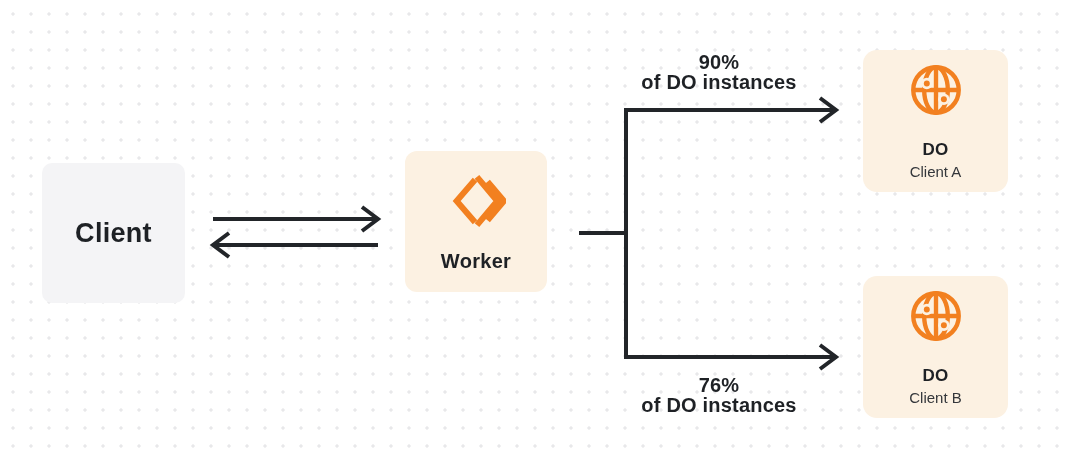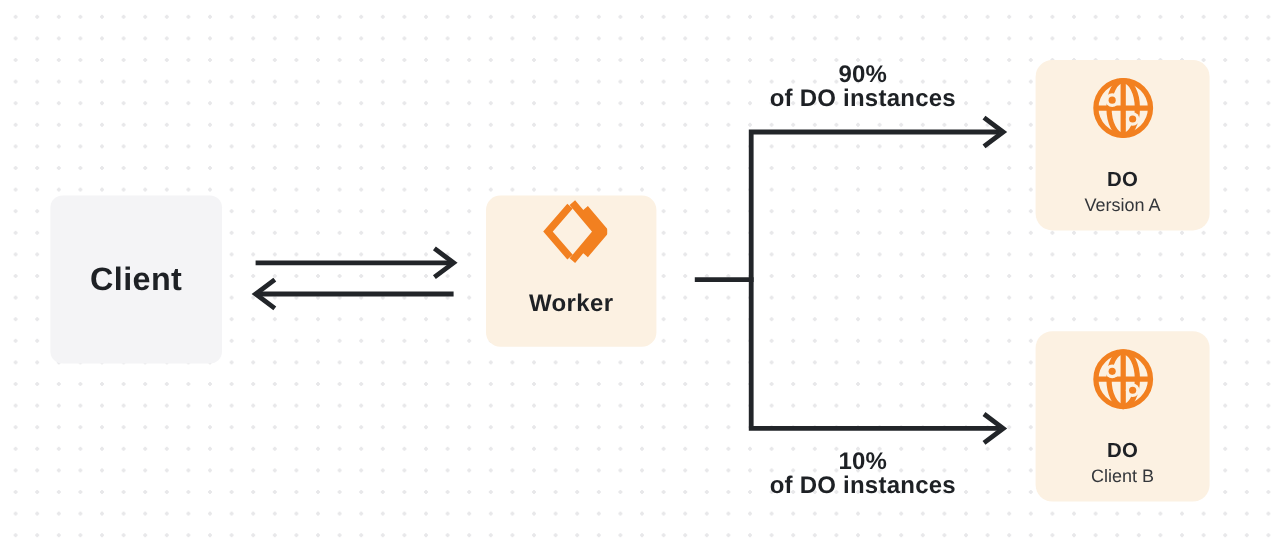--- a/index.html
+++ b/index.html
@@ -30,24 +30,24 @@
   .node-client{
     left:42px;top:163px;width:143px;height:140px;
     background:var(--box-gray);
     border-radius:10px;
     justify-content:center;
   }
   .client-label{
     font-size:27px;font-weight:700;color:var(--text-dark);letter-spacing:.3px;
   }
   .node-worker{
-    left:405px;top:163px;width:142px;height:126px;
+    left:405px;top:151px;width:142px;height:141px;
     background:var(--box-cream);
     border-radius:12px;
-    justify-content:flex-start;gap:19px;
+    justify-content:center;gap:19px;
   }
   .worker-label{
     font-size:20px;font-weight:700;color:var(--text-dark);letter-spacing:.3px;
   }
   .node-do{
     left:863px;width:145px;height:142px;
     background:var(--box-cream);
     border-radius:14px;
     padding-top:12px;
   }
@@ -133,21 +133,21 @@
         <path class="stroke" d="M6,32 H58"></path>
         <ellipse class="stroke" cx="32" cy="32" rx="13.5" ry="26"></ellipse>
         <path class="stroke" d="M32,6 V58"></path>
         <circle class="gap" cx="21.5" cy="24.5" r="6.5"></circle>
         <circle class="dot" cx="21.5" cy="24.5" r="3.4"></circle>
         <circle class="gap" cx="41" cy="42.5" r="6.5"></circle>
         <circle class="dot" cx="41" cy="42.5" r="3.4"></circle>
       </svg>
     </span>
     <span class="do-title">DO</span>
-    <span class="do-subtitle">Version A</span>
+    <span class="do-subtitle">Client A</span>
   </div>
 
   <div class="node node-do node-do-b">
     <span class="icon-globe">
       <svg width="56" height="56" viewBox="0 0 64 64">
         <circle class="stroke" cx="32" cy="32" r="26"></circle>
         <path class="stroke" d="M6,32 H58"></path>
         <ellipse class="stroke" cx="32" cy="32" rx="13.5" ry="26"></ellipse>
         <path class="stroke" d="M32,6 V58"></path>
         <circle class="gap" cx="21.5" cy="24.5" r="6.5"></circle>
@@ -158,17 +158,17 @@
     </span>
     <span class="do-title">DO</span>
     <span class="do-subtitle">Client B</span>
   </div>
 
   <div class="branch-label branch-label-top">
     <div>90%</div>
     <div>of DO instances</div>
   </div>
   <div class="branch-label branch-label-bottom">
-    <div>10%</div>
+    <div>76%</div>
     <div>of DO instances</div>
   </div>
 
 </div>
 
 </body></html>

